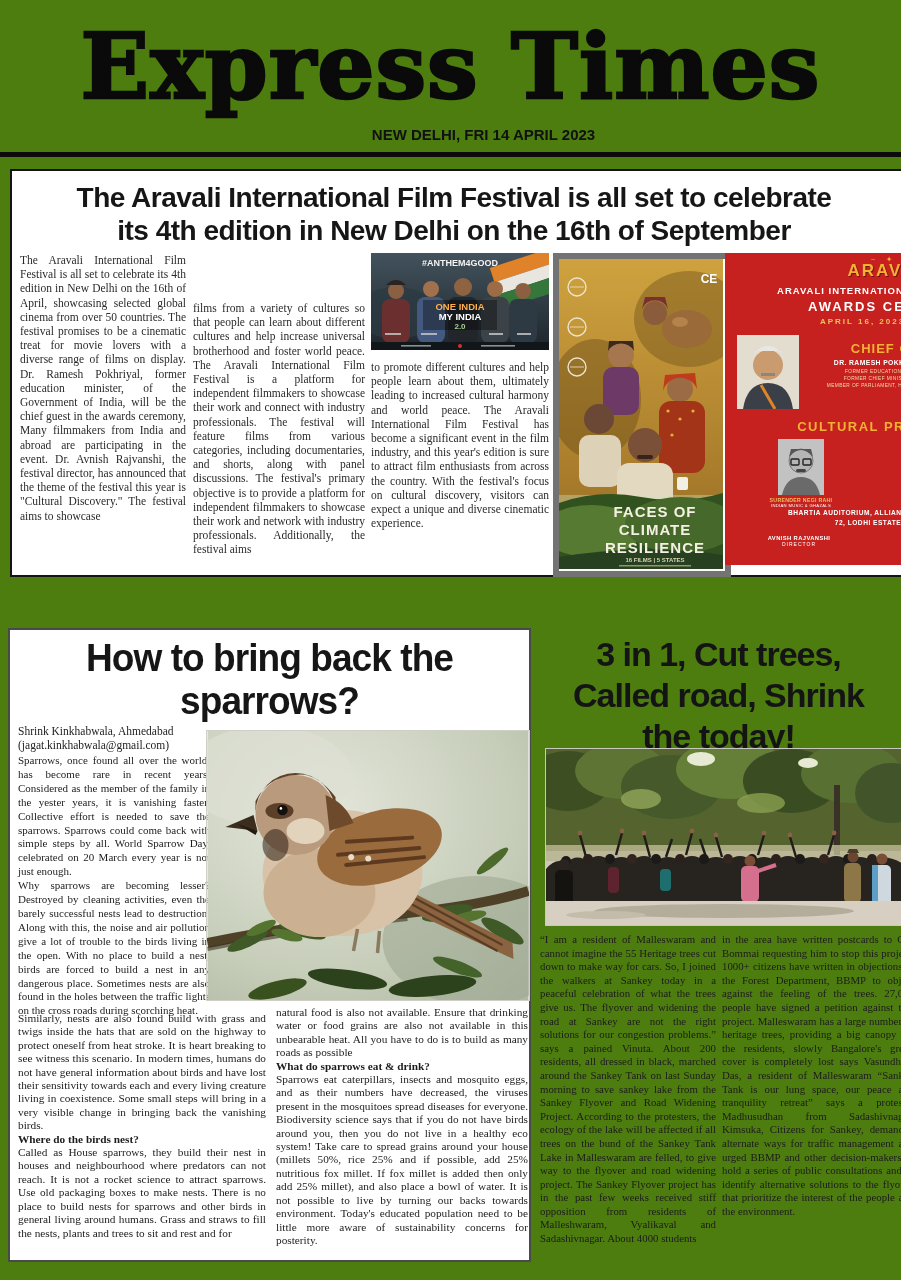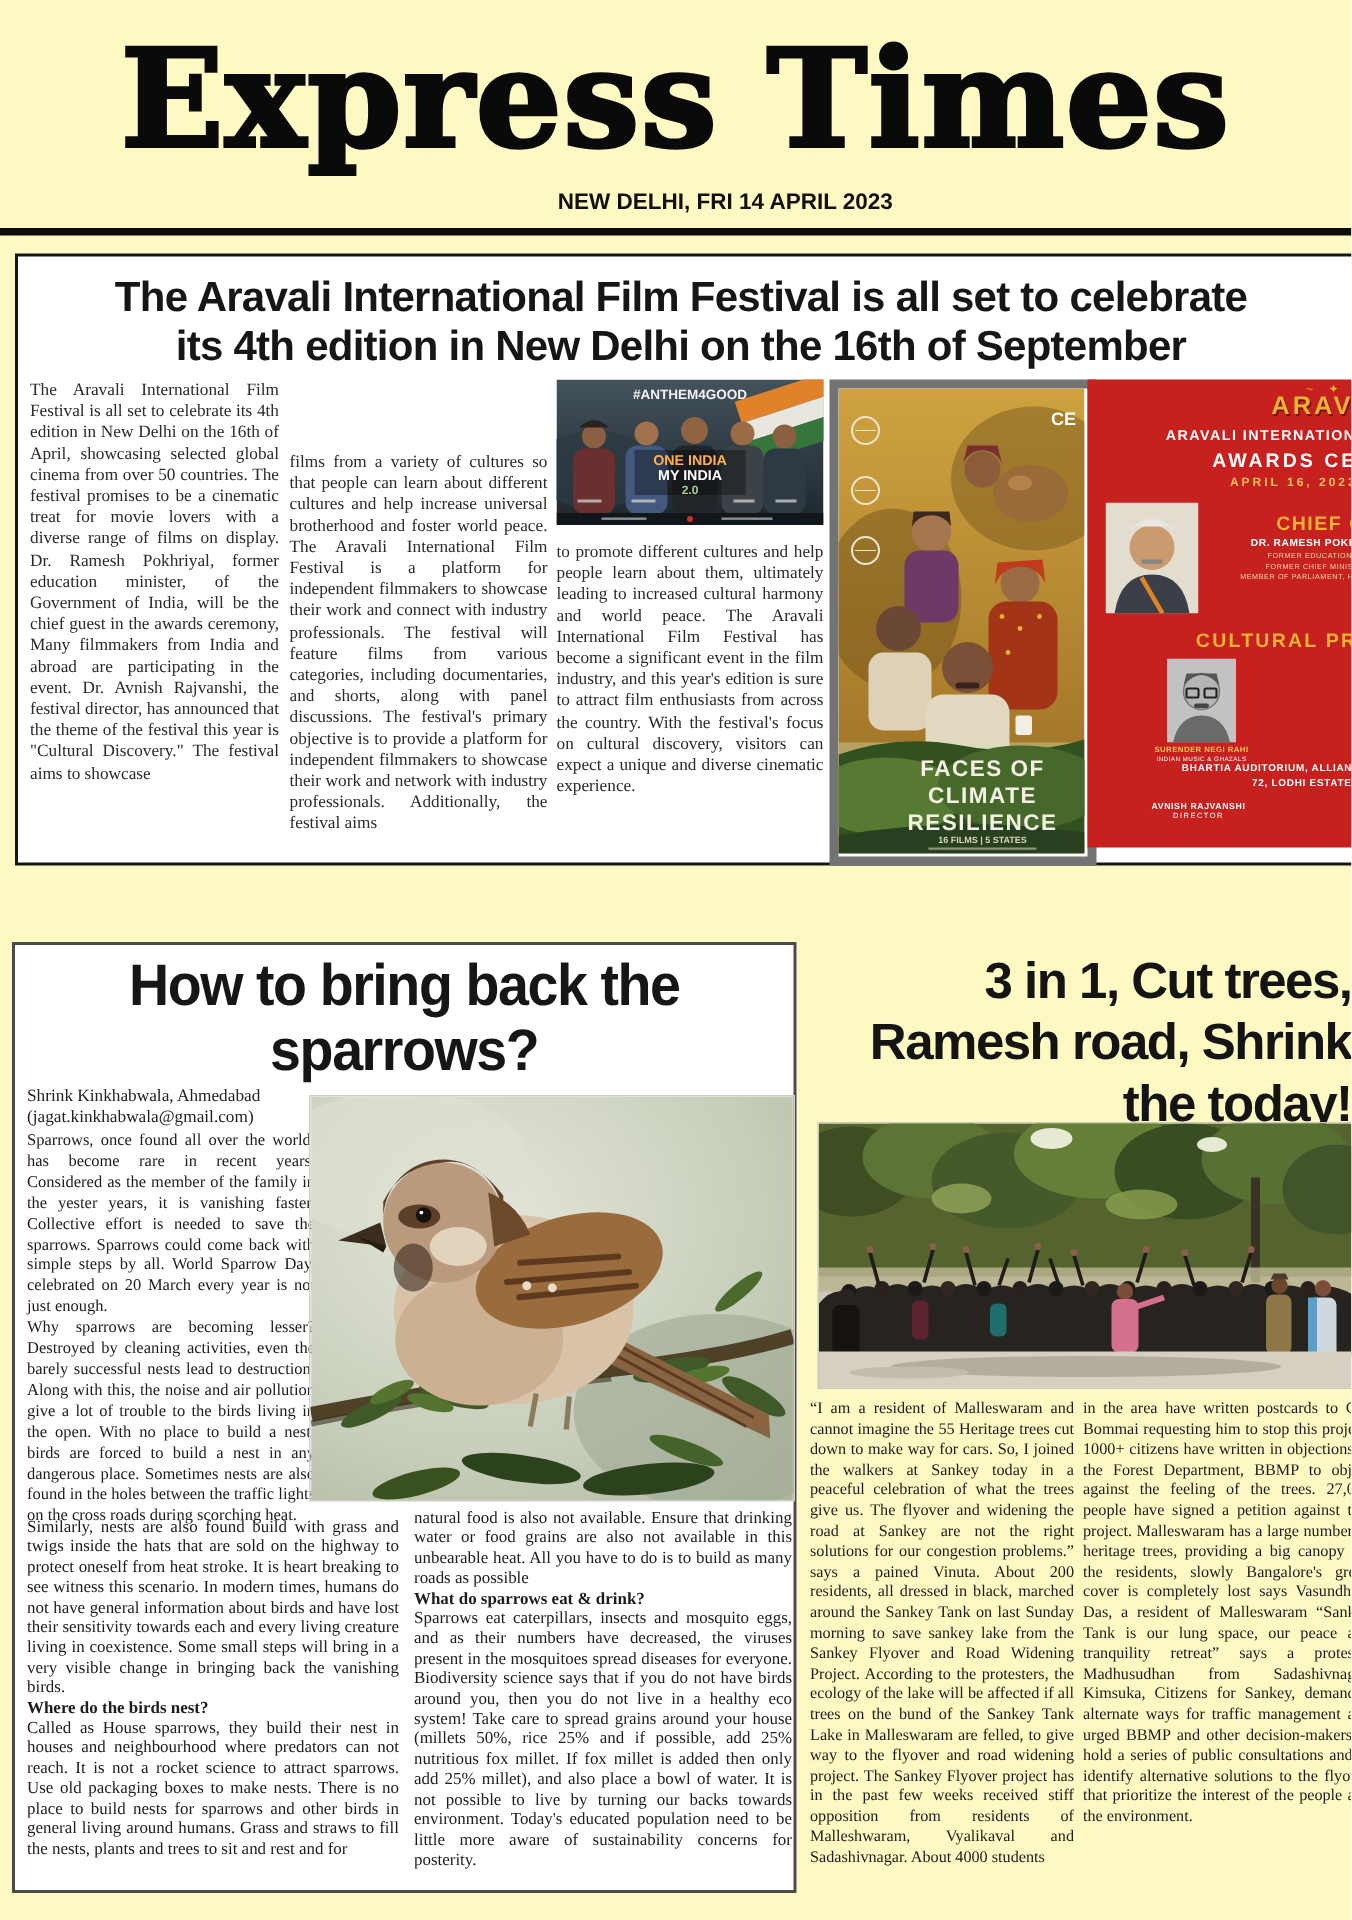--- a/index.html
+++ b/index.html
@@ -1,16 +1,16 @@
 <!DOCTYPE html>
 <html><head>
 <meta charset="utf-8">
 <style>
   html,body{margin:0;padding:0;background:#ffffff;}
-  .page{position:relative;width:901px;height:1280px;background:#fef9c3;overflow:hidden;
+  .page{position:relative;width:901px;height:1280px;background:#4d7c0f;overflow:hidden;
         font-family:"Liberation Serif",serif;color:#1c1c1c;}
   .abs{position:absolute;}
   .sans{font-family:"Liberation Sans",sans-serif;}
 
   
   .masthead{top:16px;left:0;width:100%;text-align:center;
     font-family:"DejaVu Serif",serif;font-weight:bold;font-size:90px;line-height:100px;
     color:#0a0a0a;letter-spacing:1px;-webkit-text-stroke:2.5px #0a0a0a;}
   .dateline{top:126px;left:0;width:100%;box-sizing:border-box;padding-left:66px;text-align:center;
     font-family:"Liberation Sans",sans-serif;font-weight:bold;font-size:15px;color:#111;
@@ -62,21 +62,21 @@
     color:#161616;letter-spacing:-1px;transform:scaleX(0.95);transform-origin:center top;}
   .byline{left:8px;top:94px;width:192px;font-size:11.5px;line-height:14px;color:#222;text-align:justify;}
   .art2 .intro{left:8px;top:124px;width:192px;font-size:11px;line-height:13.9px;}
   .birdimg{left:196px;top:100px;width:322px;height:269px;border:1px solid #cfcfc6;}
   .art2 .lc{left:8px;top:382px;width:248px;font-size:11.3px;line-height:13.4px;}
   .art2 .rc{left:266px;top:376px;width:252px;font-size:11.3px;line-height:13.4px;}
   .subhead{font-weight:bold;}
 
   
   .art3{top:630px;left:536px;width:365px;height:634px;overflow:hidden;}
-  .art3-headline{top:4px;left:0;width:100%;text-align:right;font-weight:bold;font-size:34px;line-height:41px;
+  .art3-headline{top:4px;left:0;width:100%;text-align:center;font-weight:bold;font-size:34px;line-height:41px;
     color:#141414;letter-spacing:-1px;white-space:nowrap;}
   .crowdimg{left:9px;top:118px;width:356px;height:176px;border:1px solid #c9c9c0;}
   .art3 .c1{left:4px;top:303px;width:176px;font-size:10.8px;line-height:13.6px;}
   .art3 .c2{left:186px;top:303px;width:192px;font-size:10.8px;line-height:13.6px;}
   .jt{text-align:justify;}
 </style>
 </head>
 <body>
 
 <div class="page">
@@ -354,21 +354,21 @@
     <div class="abs rc jt">
       <span>natural food is also not available. Ensure that drinking water or food grains are also not available in this unbearable heat. All you have to do is to build as many roads as possible</span>
       <div class="subhead">What do sparrows eat &amp; drink?</div>
       <span>Sparrows eat caterpillars, insects and mosquito eggs, and as their numbers have decreased, the viruses present in the mosquitoes spread diseases for everyone. Biodiversity science says that if you do not have birds around you, then you do not live in a healthy eco system! Take care to spread grains around your house (millets 50%, rice 25% and if possible, add 25% nutritious fox millet. If fox millet is added then only add 25% millet), and also place a bowl of water. It is not possible to live by turning our backs towards environment. Today's educated population need to be little more aware of sustainability concerns for posterity.</span>
     </div>
   </section>
 
   <section class="abs art3">
     <div class="abs art3-headline sans">
       <div>3 in 1, Cut trees,</div>
-      <div>Ramesh road, Shrink</div>
+      <div>Called road, Shrink</div>
       <div>the today!</div>
     </div>
 
     <svg class="abs crowdimg" viewBox="0 0 356 176">
       <rect width="356" height="176" fill="#cfc8b8"></rect>
       <rect width="356" height="102" fill="#55632f"></rect>
       <g>
         <ellipse cx="22" cy="32" rx="42" ry="30" fill="#3c4e22"></ellipse>
         <ellipse cx="75" cy="22" rx="46" ry="28" fill="#5d7434"></ellipse>
         <ellipse cx="125" cy="38" rx="50" ry="32" fill="#46592a"></ellipse>

